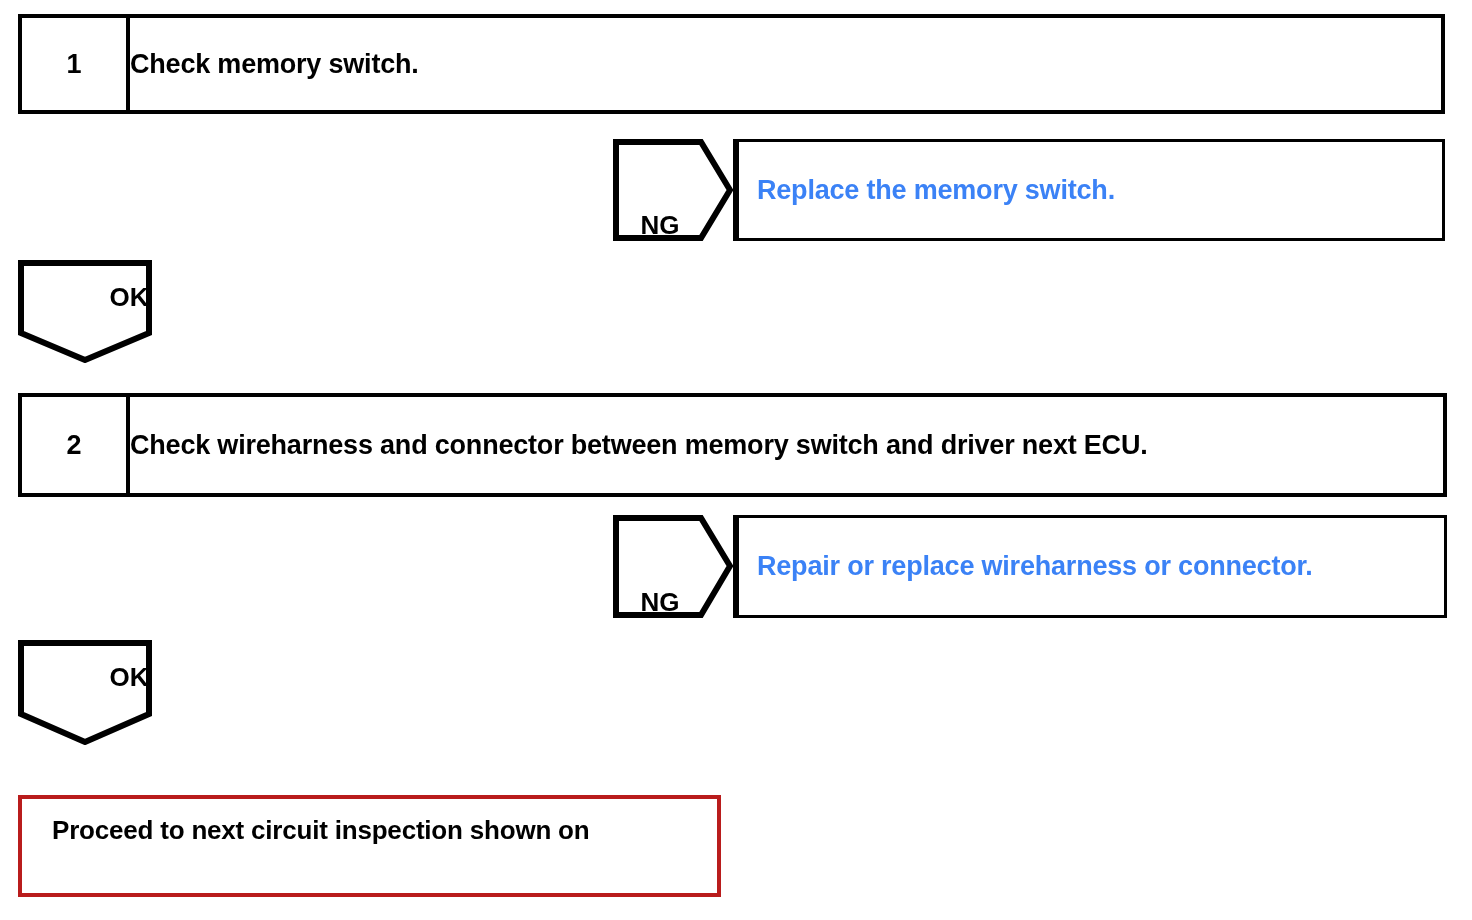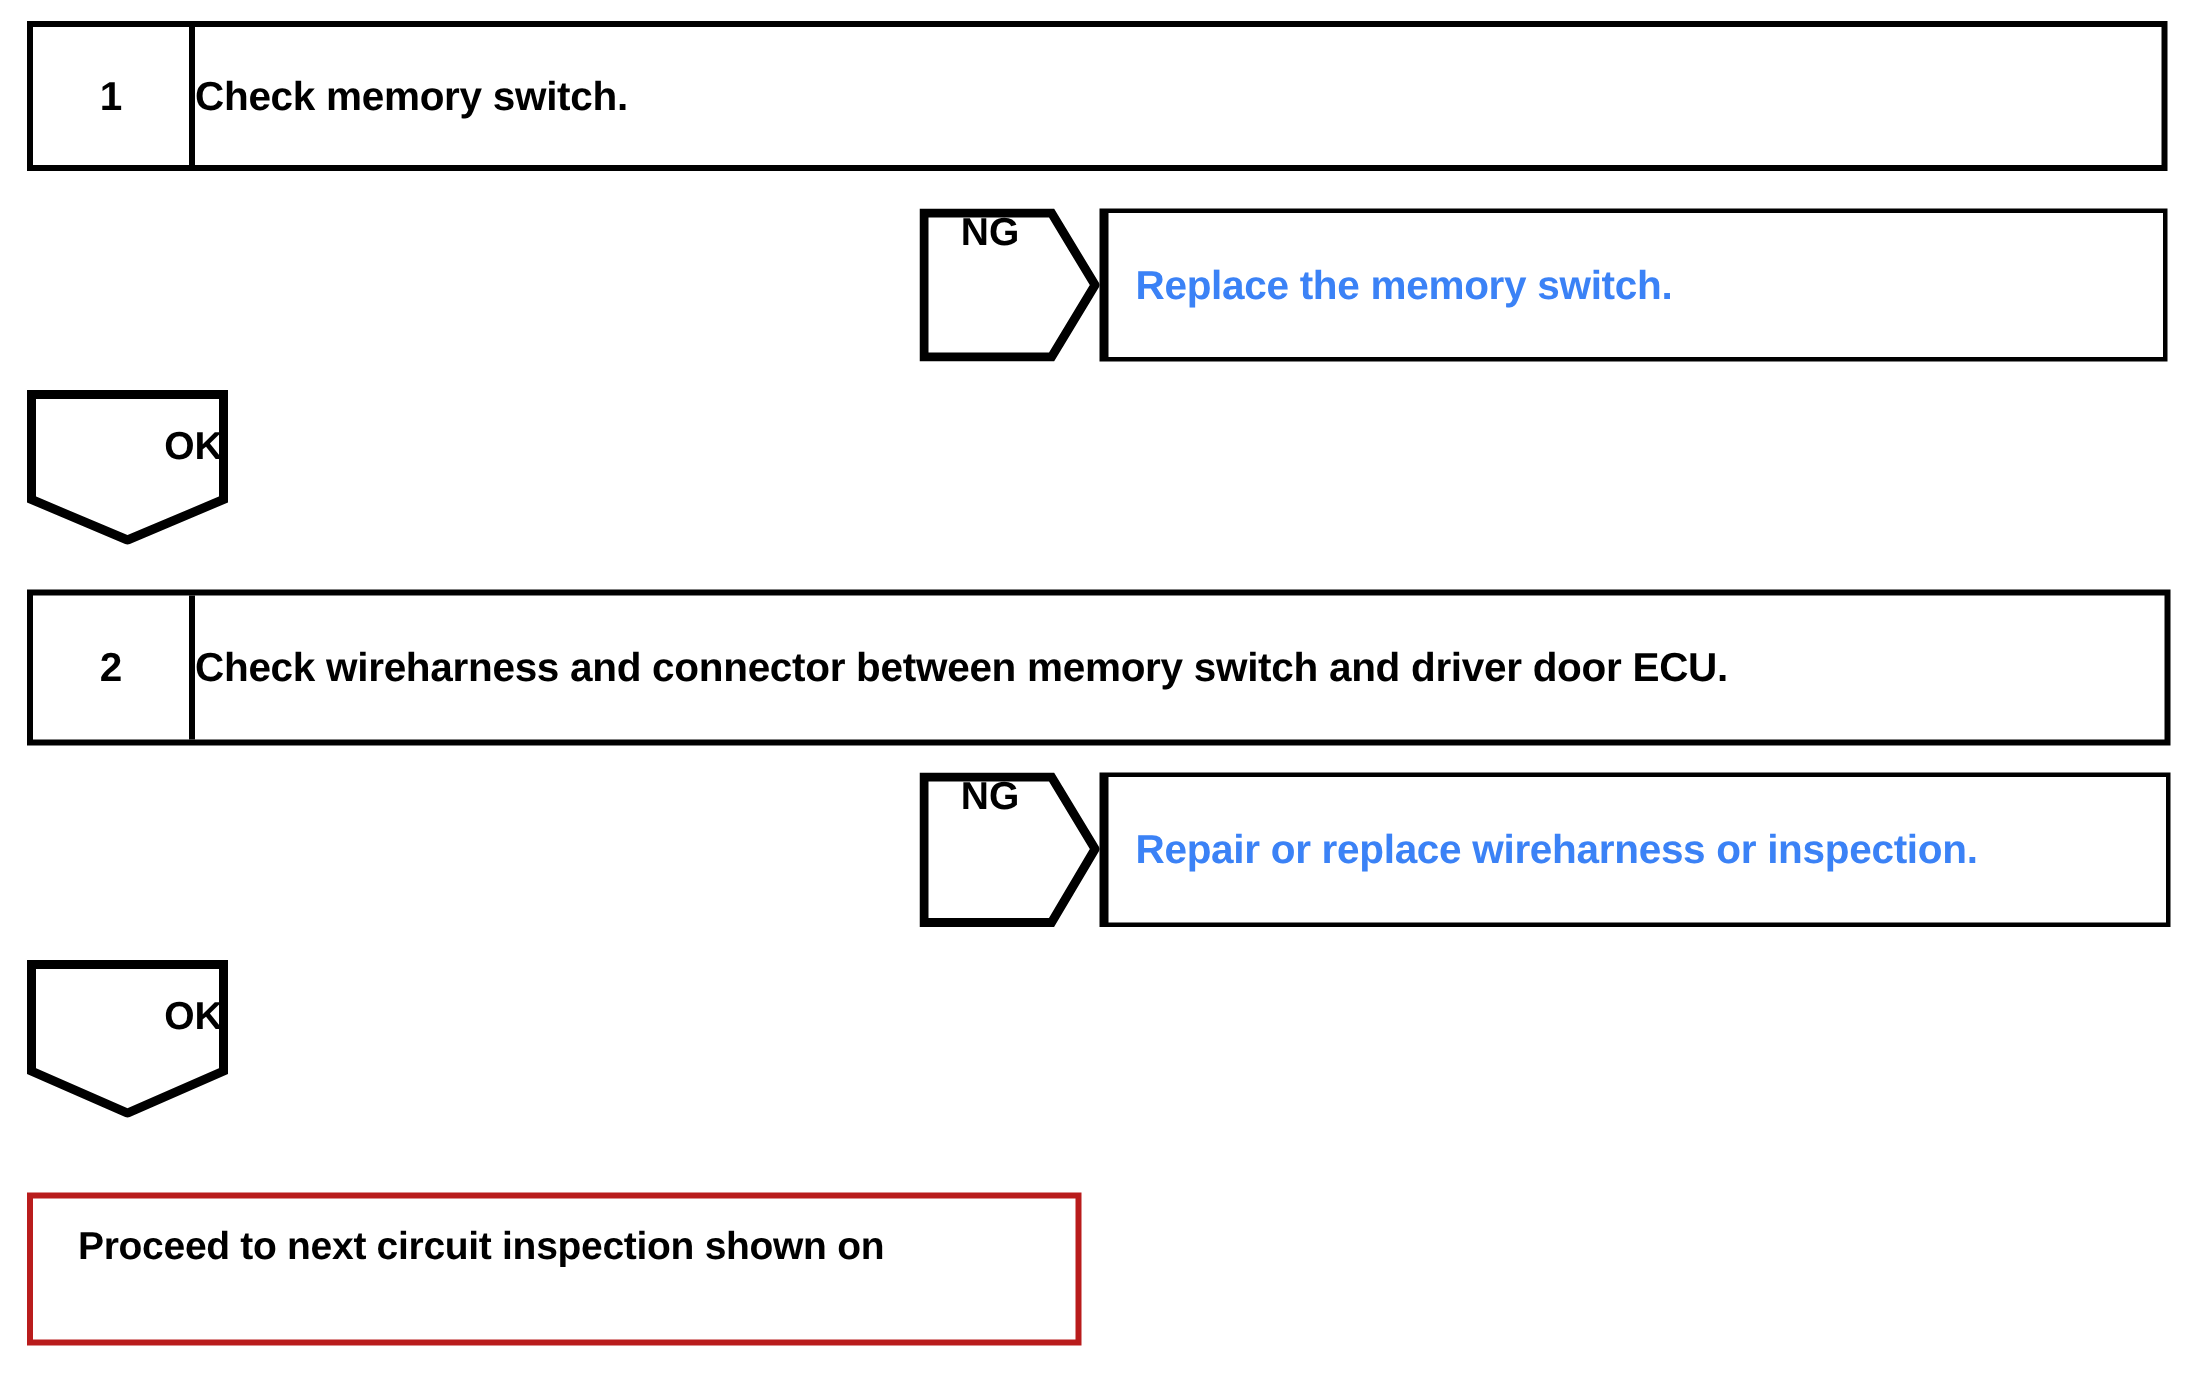--- a/index.html
+++ b/index.html
@@ -57,21 +57,21 @@
   .ng-branch {
     position: absolute;
     display: flex;
     align-items: stretch;
   }
   .ng-tag {
     position: relative;
     width: 120px;
     flex: 0 0 120px;
     display: flex;
-    align-items: flex-start;
+    align-items: flex-end;
     justify-content: center;
   }
   .ng-tag .ng-shape {
     position: absolute;
     left: 0;
     top: 0;
     width: 100%;
     height: 100%;
     display: block;
   }
@@ -164,31 +164,31 @@
 
   <div class="ok-tag" style="left:18px; top:260px; width:134px; height:103px;">
     <svg class="ok-shape" viewBox="0 0 134 103" preserveAspectRatio="none">
       <polygon points="3,3 131,3 131,73 67,100 3,73" fill="#ffffff" stroke="#000000" stroke-width="6" stroke-linejoin="miter"></polygon>
     </svg>
     <span class="ok-label">OK</span>
   </div>
 
   <div class="step-row" style="left:18px; top:393px; width:1429px; height:104px;">
     <div class="step-num">2</div>
-    <div class="step-text">Check wireharness and connector between memory switch and driver door ECU.</div>
+    <div class="step-text">Check wireharness and connector between memory switch and driver next ECU.</div>
   </div>
 
   <div class="ng-branch" style="left:613px; top:515px; width:834px; height:103px;">
     <div class="ng-tag">
       <svg class="ng-shape" viewBox="0 0 120 103" preserveAspectRatio="none">
         <polygon points="3,3 88,3 117,51 88,100 3,100" fill="#ffffff" stroke="#000000" stroke-width="6" stroke-linejoin="miter"></polygon>
       </svg>
       <span class="ng-label">NG</span>
     </div>
-    <div class="ng-result">Repair or replace wireharness or inspection.</div>
+    <div class="ng-result">Repair or replace wireharness or connector.</div>
   </div>
 
   <div class="ok-tag" style="left:18px; top:640px; width:134px; height:105px;">
     <svg class="ok-shape" viewBox="0 0 134 105" preserveAspectRatio="none">
       <polygon points="3,3 131,3 131,74 67,102 3,74" fill="#ffffff" stroke="#000000" stroke-width="6" stroke-linejoin="miter"></polygon>
     </svg>
     <span class="ok-label">OK</span>
   </div>
 
   <div class="final-box" style="left:18px; top:795px; width:703px; height:102px;">

